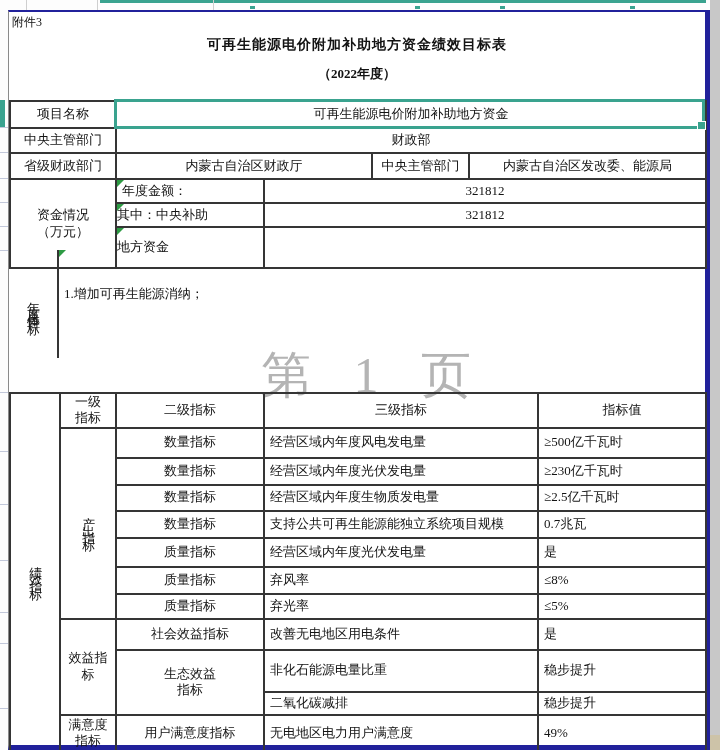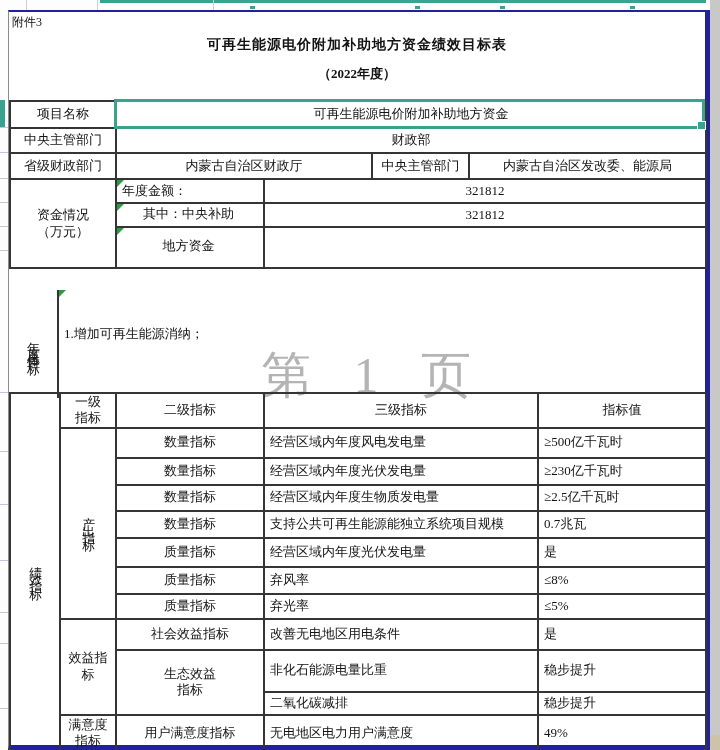--- a/index.html
+++ b/index.html
@@ -30,27 +30,27 @@
   .doc-subtitle{position:absolute;left:0;top:53px;width:100%;text-align:center;
                 font-size:13px;font-weight:bold;}
 
   
   table{border-collapse:collapse;table-layout:fixed;width:696px;z-index:2;position:absolute;left:0;}
   td,th{border:2px solid #353535;font-size:13px;font-weight:normal;text-align:center;
         vertical-align:middle;padding:0;line-height:1.25;overflow:hidden;position:relative;}
   .tbl-info{top:88px;}
   .tbl-ind{top:380px;}
   .al{text-align:left;padding-left:5px;}
-  .ar{text-align:center;padding-right:3px;font-family:Liberation Mono, monospace;}
+  .ar{text-align:left;padding-right:3px;}
   .wrapbox{margin:0 auto;}
   .vtext{writing-mode:vertical-lr;text-orientation:upright;margin:0 auto;letter-spacing:5px;}
 
   
   .goal{position:absolute;left:0;top:238px;width:696px;height:108px;display:flex;z-index:2;
-        box-sizing:border-box;margin-top:40px;}
+        box-sizing:border-box;}
   .goal-label{width:50px;border-right:2px solid #353535;display:flex;align-items:center;
               justify-content:center;box-sizing:border-box;font-size:13px;}
   .goal-body{flex:1;position:relative;display:flex;flex-direction:column;justify-content:center;
              padding:0 0 20px 5px;font-size:13px;line-height:1.45;box-sizing:border-box;}
 
   
   .watermark{position:absolute;left:252px;top:330px;z-index:1;font-size:50px;color:#b4b4b4;
              letter-spacing:6px;word-spacing:18px;white-space:nowrap;}
 
   

